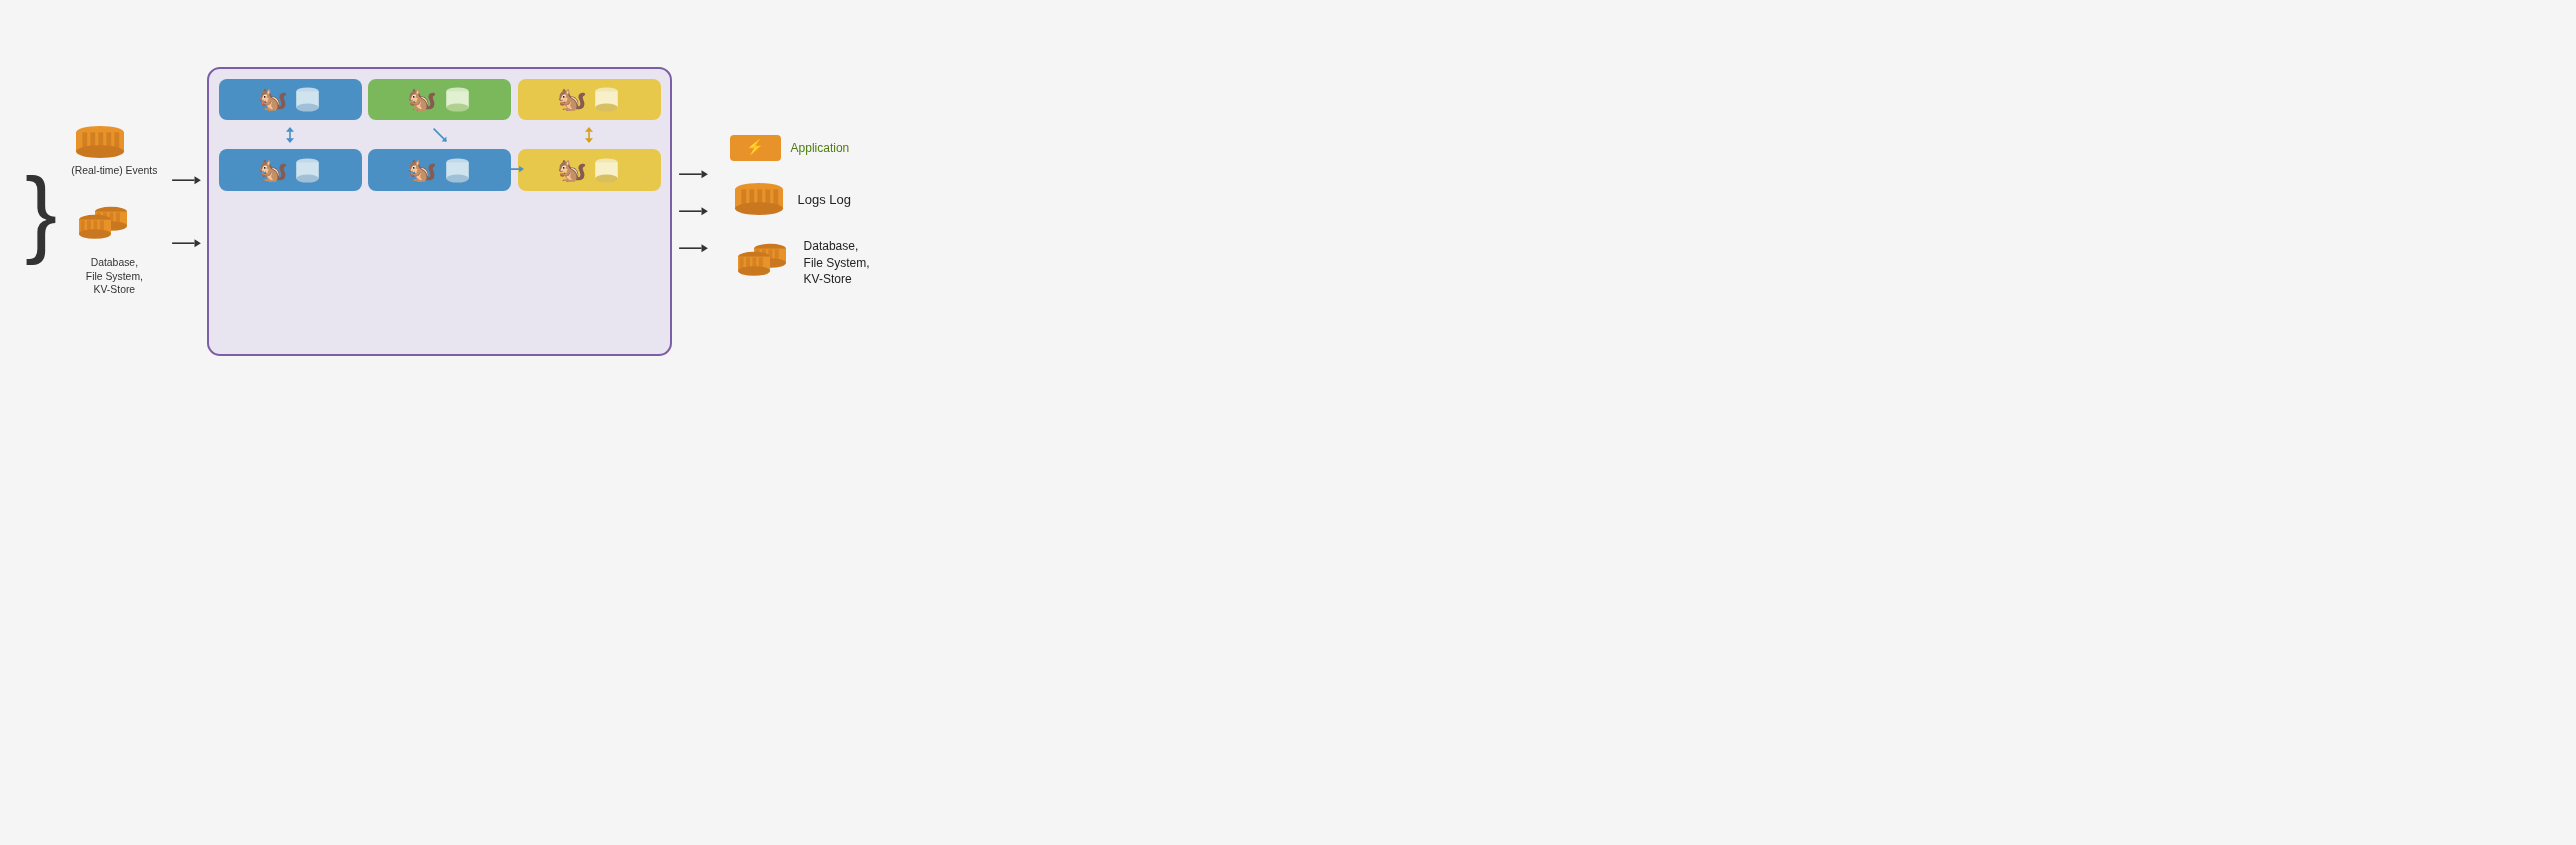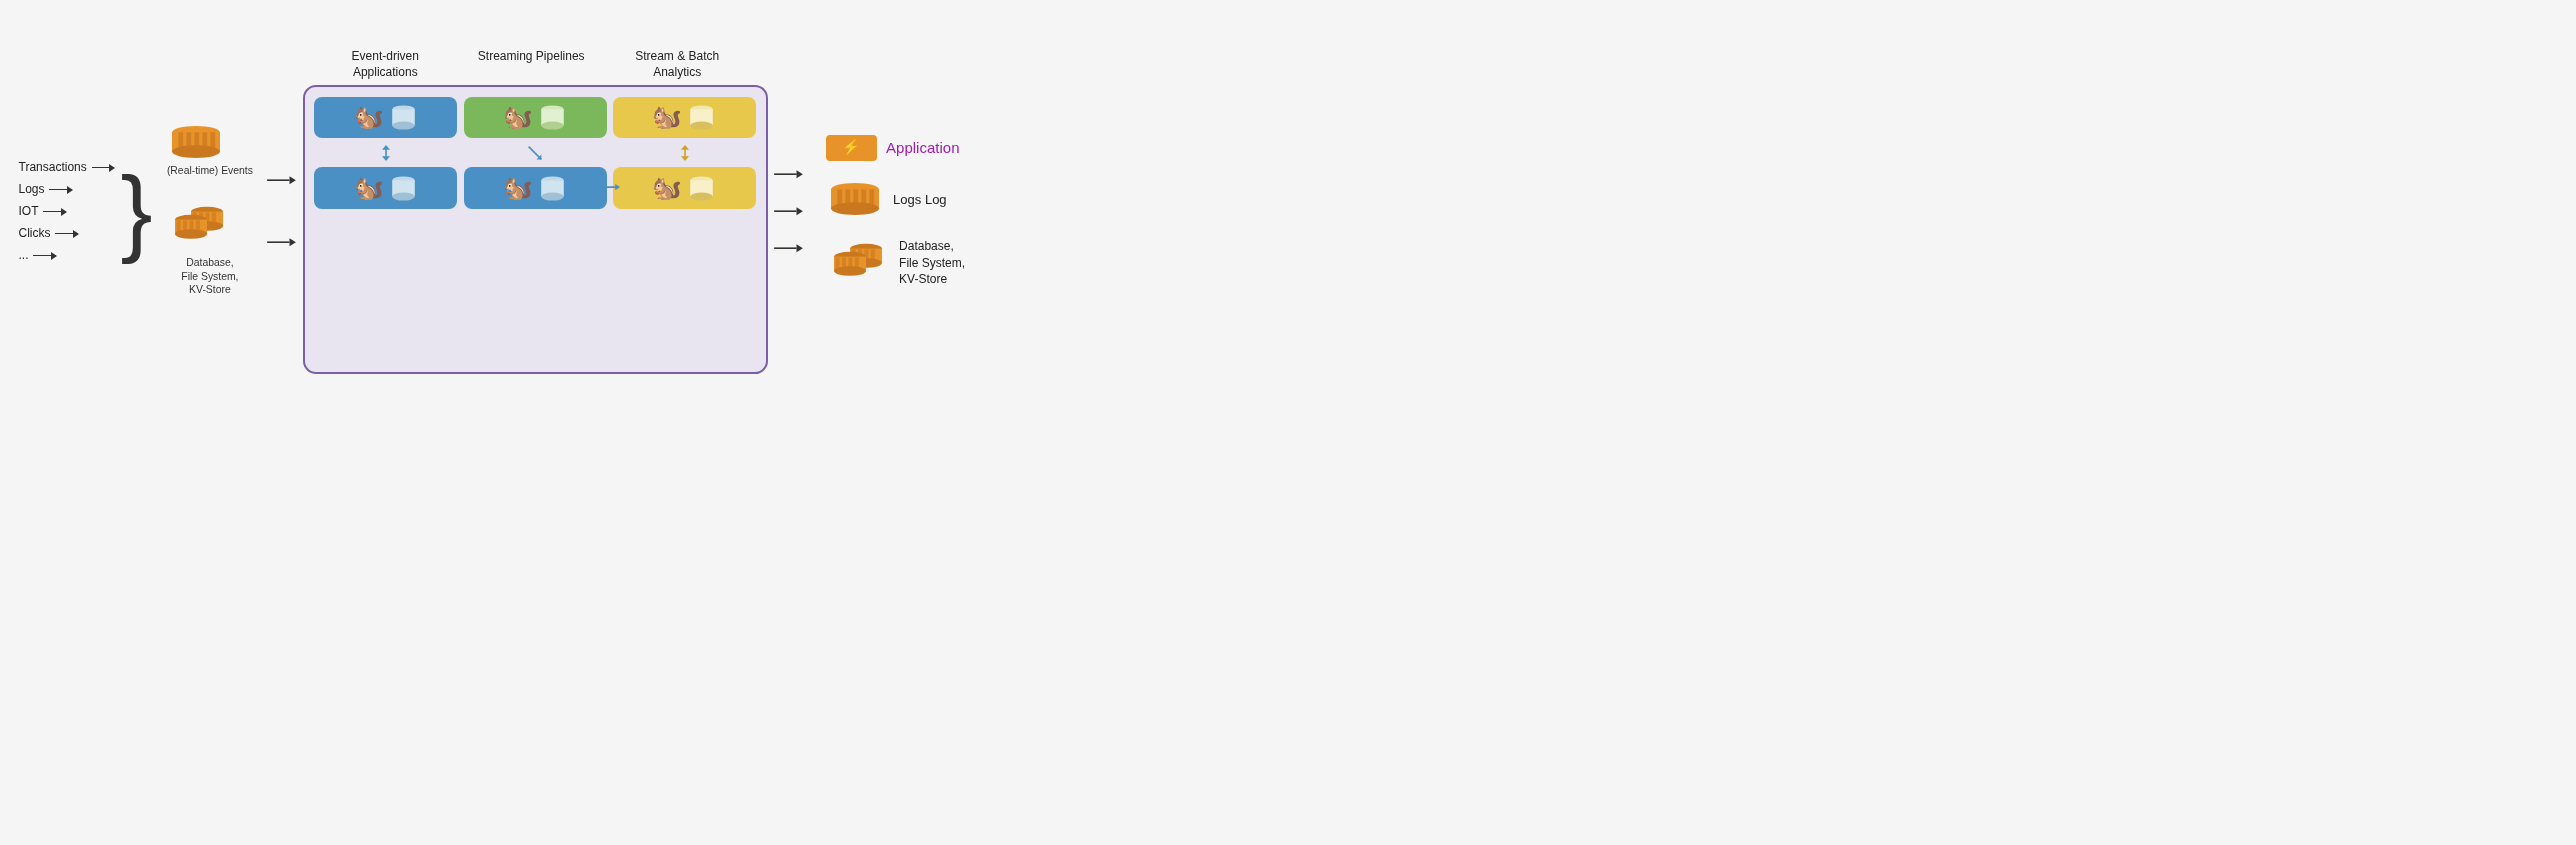--- a/index.html
+++ b/index.html
@@ -139,42 +139,20 @@
       flex-direction: column;
       gap: 22.5px;
       margin: 0 6.4px;
     }
   </style>
 </head>
 <body>
 
 <div class="diagram">
 
-  <div class="inputs">
-    <div class="input-item">
-      <span>Transactions</span>
-      <span class="arrow-right"></span>
-    </div>
-    <div class="input-item">
-      <span>Logs</span>
-      <span class="arrow-right"></span>
-    </div>
-    <div class="input-item">
-      <span>IOT</span>
-      <span class="arrow-right"></span>
-    </div>
-    <div class="input-item">
-      <span>Clicks</span>
-      <span class="arrow-right"></span>
-    </div>
-    <div class="input-item">
-      <span>...</span>
-      <span class="arrow-right"></span>
-    </div>
-  </div>
 
   <div class="brace-section">
     <span style="font-size:96px; color:#333; font-weight:100; line-height:1;">}</span>
   </div>
 
   <div class="left-icons">
 
     <div class="events-group">
       <svg width="58" height="32" viewBox="0 0 72 40">
 
@@ -228,32 +206,20 @@
       <polygon points="28,4 36,9 28,14" fill="#333"></polygon>
     </svg>
     <svg width="29" height="14.4" viewBox="0 0 36 18">
       <line x1="0" y1="9" x2="28" y2="9" stroke="#333" stroke-width="2"></line>
       <polygon points="28,4 36,9 28,14" fill="#333"></polygon>
     </svg>
   </div>
 
   <div class="center-section">
 
-    <div style="display:flex; width:457px; margin-bottom:4.8px; padding:0 9.6px;">
-      <div style="flex:1; text-align:center; font-size:12px; color:#222; line-height:1.3;">
-        Event-driven<br>Applications
-      </div>
-      <div style="flex:1; text-align:center; font-size:12px; color:#222; line-height:1.3;">
-        <span>Streaming
-Pipelines</span>
-      </div>
-      <div style="flex:1; text-align:center; font-size:12px; color:#222; line-height:1.3;">
-        Stream &amp; Batch<br>Analytics
-      </div>
-    </div>
 
     <div class="main-box">
 
       <div style="display:flex; gap:6.4px;">
 
         <div style="flex:1; background:#4a90c4; border-radius:8px; padding:6.4px; display:flex; align-items:center; justify-content:center; gap:4.8px;">
           <span style="font-size:24px;">🐿️</span>
           <svg width="29" height="29" viewBox="0 0 36 36">
             <ellipse cx="18" cy="8" rx="14" ry="5" fill="#c0d8e8"></ellipse>
             <rect x="4" y="8" width="28" height="20" fill="#d0e4f0"></rect>
@@ -361,21 +327,21 @@
       <polygon points="28,4 36,9 28,14" fill="#333"></polygon>
     </svg>
   </div>
 
   <div class="outputs">
 
     <div class="output-item">
       <div class="app-icon">
         <span>⚡</span>
       </div>
-      <span style="font-size:15px; color:#a21caf;">Application</span>
+      <span style="font-size:12px; color:#4d7c0f;">Application</span>
     </div>
 
     <div class="output-item">
       <svg width="58" height="32" viewBox="0 0 72 40">
         <ellipse cx="36" cy="8" rx="30" ry="8" fill="#e8922a"></ellipse>
         <rect x="6" y="8" width="60" height="24" fill="#e8922a"></rect>
         <ellipse cx="36" cy="32" rx="30" ry="8" fill="#c97820"></ellipse>
         <rect x="14" y="8" width="6" height="24" fill="#c97820" opacity="0.7"></rect>
         <rect x="24" y="8" width="6" height="24" fill="#c97820" opacity="0.7"></rect>
         <rect x="34" y="8" width="6" height="24" fill="#c97820" opacity="0.7"></rect>

